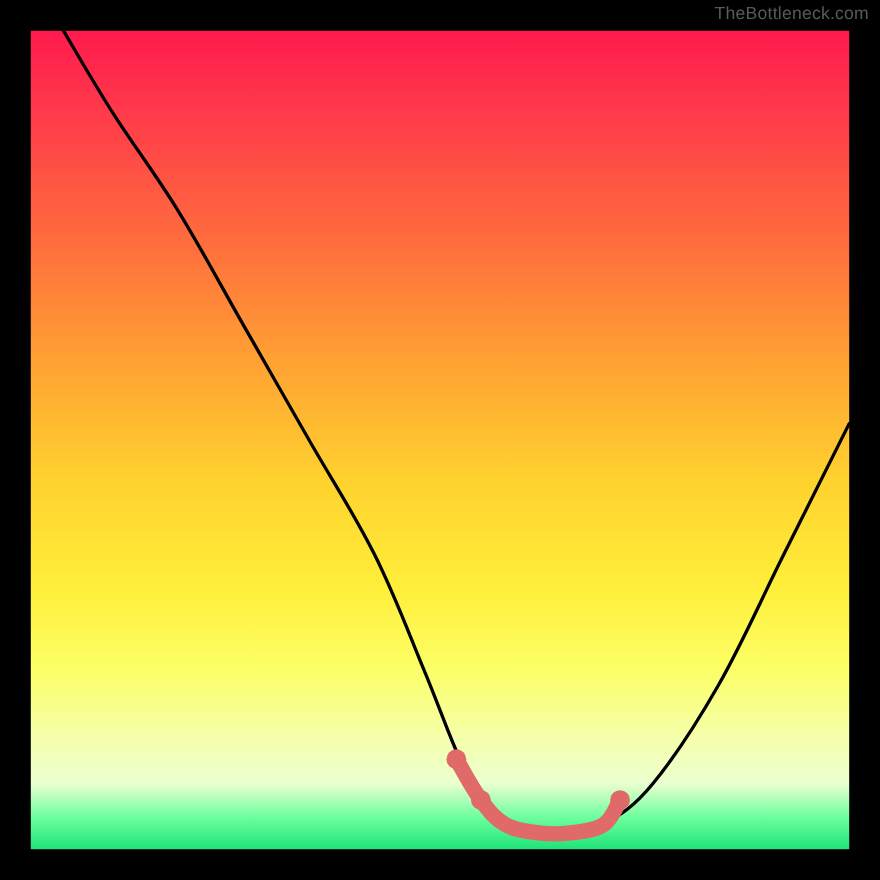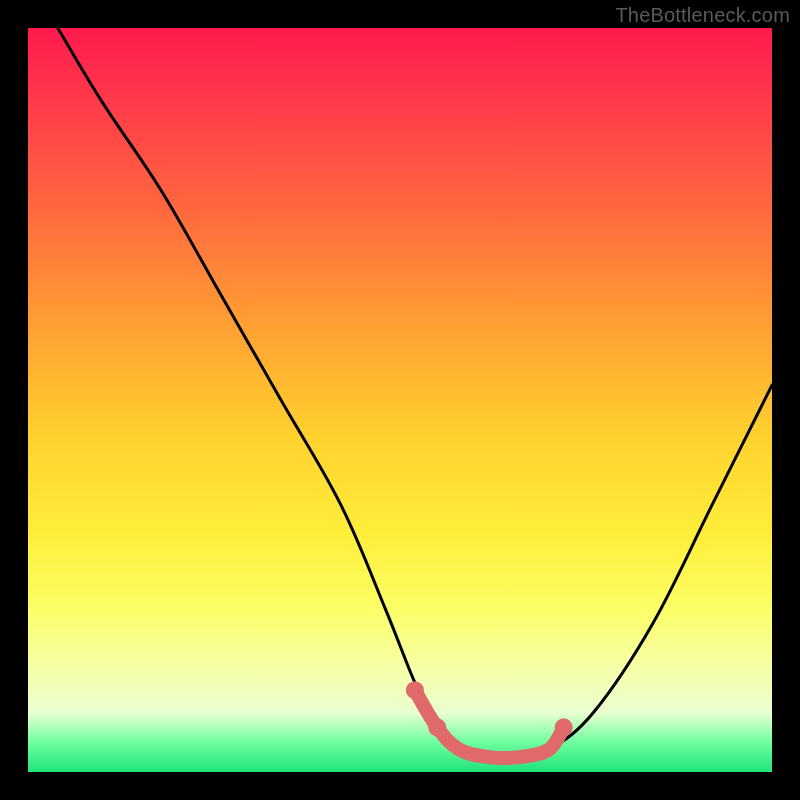--- a/index.html
+++ b/index.html
@@ -39,21 +39,21 @@
       #eaffd0 92%,
       #6fff9f 96%,
       #20e37a 100%
     );
   }
   .watermark {
     position: absolute;
     top: 4px;
     right: 10px;
     color: #5a5a5a;
-    font-size: 20px;
+    font-size: 16px;
     letter-spacing: 0.2px;
     user-select: none;
   }
   svg.curve {
     position: absolute;
     left: 0;
     top: 0;
     width: 744px;
     height: 744px;
     overflow: visible;

